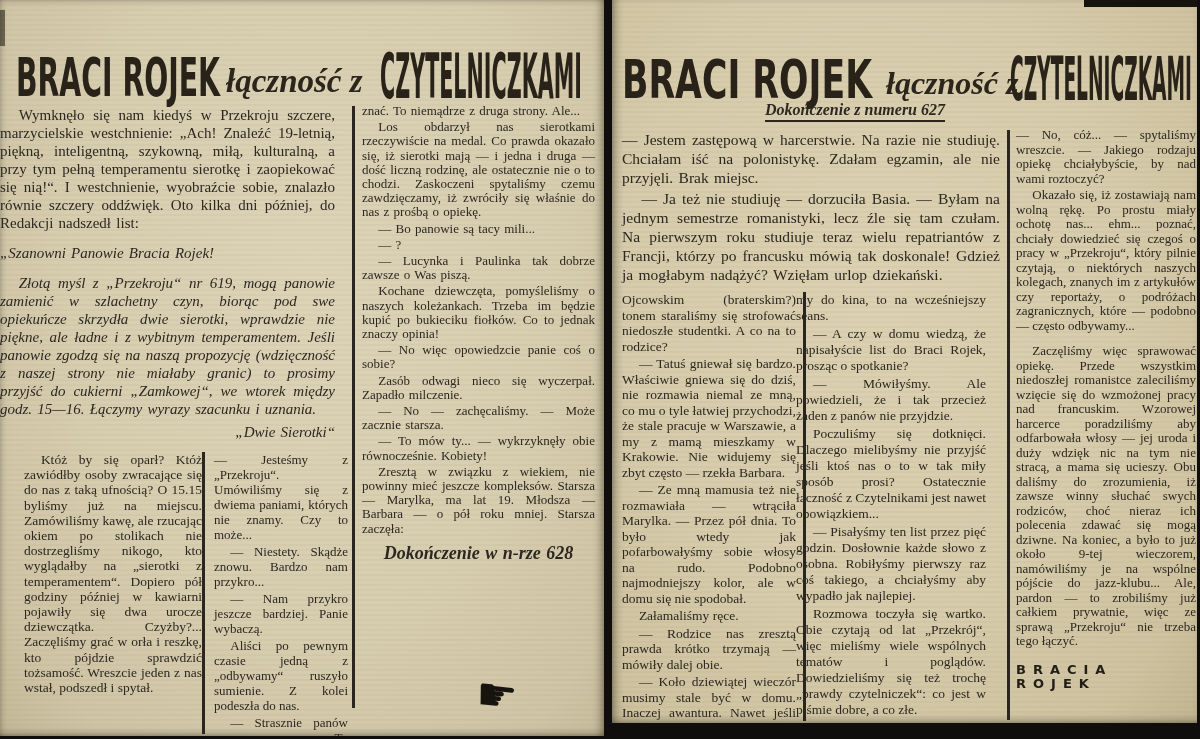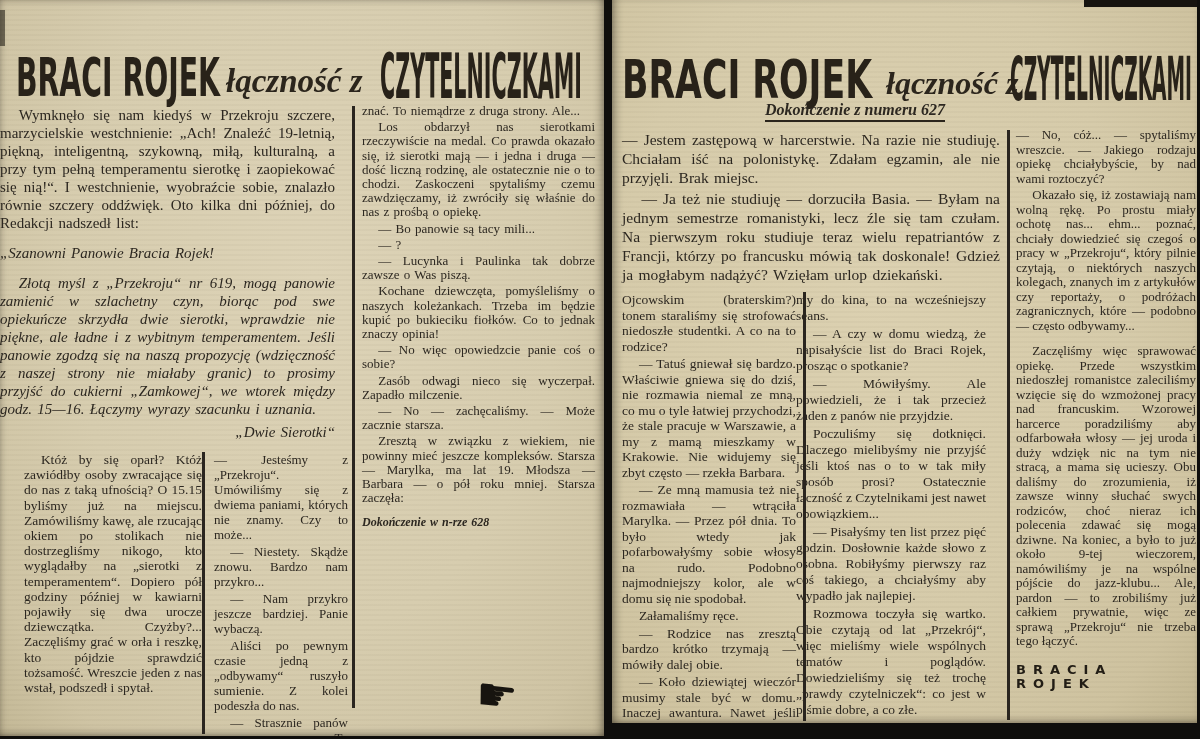--- a/index.html
+++ b/index.html
@@ -34,21 +34,21 @@
   .tb p.noindent{text-indent:0;}
   .tb p.italic{font-style:italic;}
   .tb p.right{text-align:right;text-indent:0;}
   .tb p.gap{margin-top:12px;}
   .tb p.gap-sm{margin-top:5px;}
 
   .pl-intro{left:0;top:106px;width:335px;font-size:15px;line-height:18px;word-spacing:1.5px;}
   .pl-col1 {left:24px;top:452px;width:178px;font-size:13.5px;line-height:15.2px;}
   .pl-col2 {left:214px;top:452px;width:134px;font-size:13px;line-height:15px;}
   .pl-col3 {left:362px;top:104px;width:233px;font-size:13px;line-height:14.2px;word-spacing:1px;}
-  .note{font-weight:bold;font-style:italic;font-size:12px;margin-top:10px;text-align:left;}
+  .note{font-weight:bold;font-style:italic;font-size:18px;margin-top:10px;text-align:center;}
   .manicule{position:absolute;left:476px;top:672px;font-family:"DejaVu Sans",sans-serif;
             font-size:46px;line-height:46px;color:#17140f;transform:rotate(6deg);}
 
   .pr-intro{left:10px;top:130px;width:378px;font-size:15.5px;line-height:19px;word-spacing:1.5px;}
   .pr-col1 {left:10px;top:292px;width:174px;font-size:13.5px;line-height:15.5px;}
   .pr-col2 {left:184px;top:292px;width:190px;font-size:13.5px;line-height:16px;}
   .pr-col3 {left:404px;top:128px;width:180px;font-size:13px;line-height:14.5px;}
   .pr-col3 p.gap{margin-top:11px;}
   .signature{font-family:"DejaVu Sans",sans-serif;font-weight:bold;font-size:13px;
              letter-spacing:7px;margin-top:14px;text-align:left;text-indent:0;color:#221d15;}
@@ -98,20 +98,21 @@
       <div>
           <p class="noindent">znać. To niemądrze z druga strony. Ale...</p>
           <p>Los obdarzył nas sierotkami rzeczywiście na medal. Co prawda okazało się, iż sierotki mają — i jedna i druga — dość liczną rodzinę, ale ostatecznie nie o to chodzi. Zaskoczeni spytaliśmy czemu zawdzięczamy, iż zwróciły się właśnie do nas z prośbą o opiekę.</p>
           <p>— Bo panowie są tacy mili...</p>
           <p>— ?</p>
           <p>— Lucynka i Paulinka tak dobrze zawsze o Was piszą.</p>
           <p>Kochane dziewczęta, pomyśleliśmy o naszych koleżankach. Trzeba im będzie kupić po bukieciku fiołków. Co to jednak znaczy opinia!</p>
           <p>— No więc opowiedzcie panie coś o sobie?</p>
           <p>Zasób odwagi nieco się wyczerpał. Zapadło milczenie.</p>
           <p>— No — zachęcaliśmy. — Może zacznie starsza.</p>
+          <p>— To mów ty... — wykrzyknęły obie równocześnie. Kobiety!</p>
           <p>Zresztą w związku z wiekiem, nie powinny mieć jeszcze kompleksów. Starsza — Marylka, ma lat 19. Młodsza — Barbara — o pół roku mniej. Starsza zaczęła:</p>
         </div>
       <div class="note">Dokończenie w n-rze 628</div>
     </div>
 
     <div class="manicule">☛</div>
   </div>
 
   <div class="page page-right">
     <div class="corner-tr"></div>
@@ -132,21 +133,21 @@
       </div>
 
     <div class="rule rule-r-full"></div>
     <div class="rule rule-r-half"></div>
 
     <div class="tb pr-col1">
         <p class="noindent">Ojcowskim (braterskim?) tonem staraliśmy się strofować niedoszłe studentki. A co na to rodzice?</p>
         <p>— Tatuś gniewał się bardzo. Właściwie gniewa się do dziś, nie rozmawia niemal ze mną, co mu o tyle łatwiej przychodzi, że stale pracuje w Warszawie, a my z mamą mieszkamy w Krakowie. Nie widujemy się zbyt często — rzekła Barbara.</p>
         <p>— Ze mną mamusia też nie rozmawiała — wtrąciła Marylka. — Przez pół dnia. To było wtedy jak pofarbowałyśmy sobie włosy na rudo. Podobno najmodniejszy kolor, ale w domu się nie spodobał.</p>
         <p>Załamaliśmy ręce.</p>
-        <p>— Rodzice nas zresztą bardzo krótko trzymają — mówiły dalej obie.</p>
+        <p>— Rodzice nas zresztą prawda krótko trzymają — mówiły dalej obie.</p>
         <p>— Koło dziewiątej wieczór musimy stale być w domu. Inaczej awantura. Nawet jeśli idzie-</p>
       </div>
     <div class="tb pr-col2">
         <p class="noindent">my do kina, to na wcześniejszy seans.</p>
         <p>— A czy w domu wiedzą, że napisałyście list do Braci Rojek, prosząc o spotkanie?</p>
         <p>— Mówiłyśmy. Ale powiedzieli, że i tak przecież żaden z panów nie przyjdzie.</p>
         <p>Poczuliśmy się dotknięci. Dlaczego mielibyśmy nie przyjść jeśli ktoś nas o to w tak miły sposób prosi? Ostatecznie łączność z Czytelnikami jest nawet obowiązkiem...</p>
         <p>— Pisałyśmy ten list przez pięć godzin. Dosłownie każde słowo z osobna. Robiłyśmy pierwszy raz coś takiego, a chciałyśmy aby wypadło jak najlepiej.</p>
         <p>Rozmowa toczyła się wartko. Obie czytają od lat „Przekrój“, więc mieliśmy wiele wspólnych tematów i poglądów. Dowiedzieliśmy się też trochę „prawdy czytelniczek“: co jest w piśmie dobre, a co złe.</p>
       </div>

